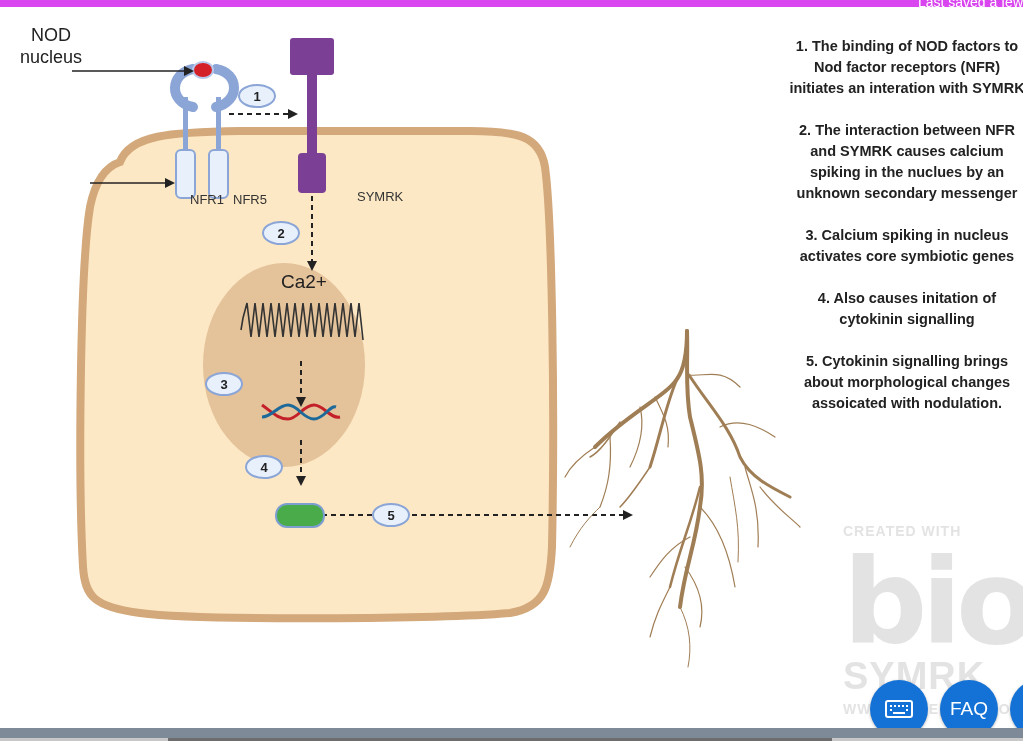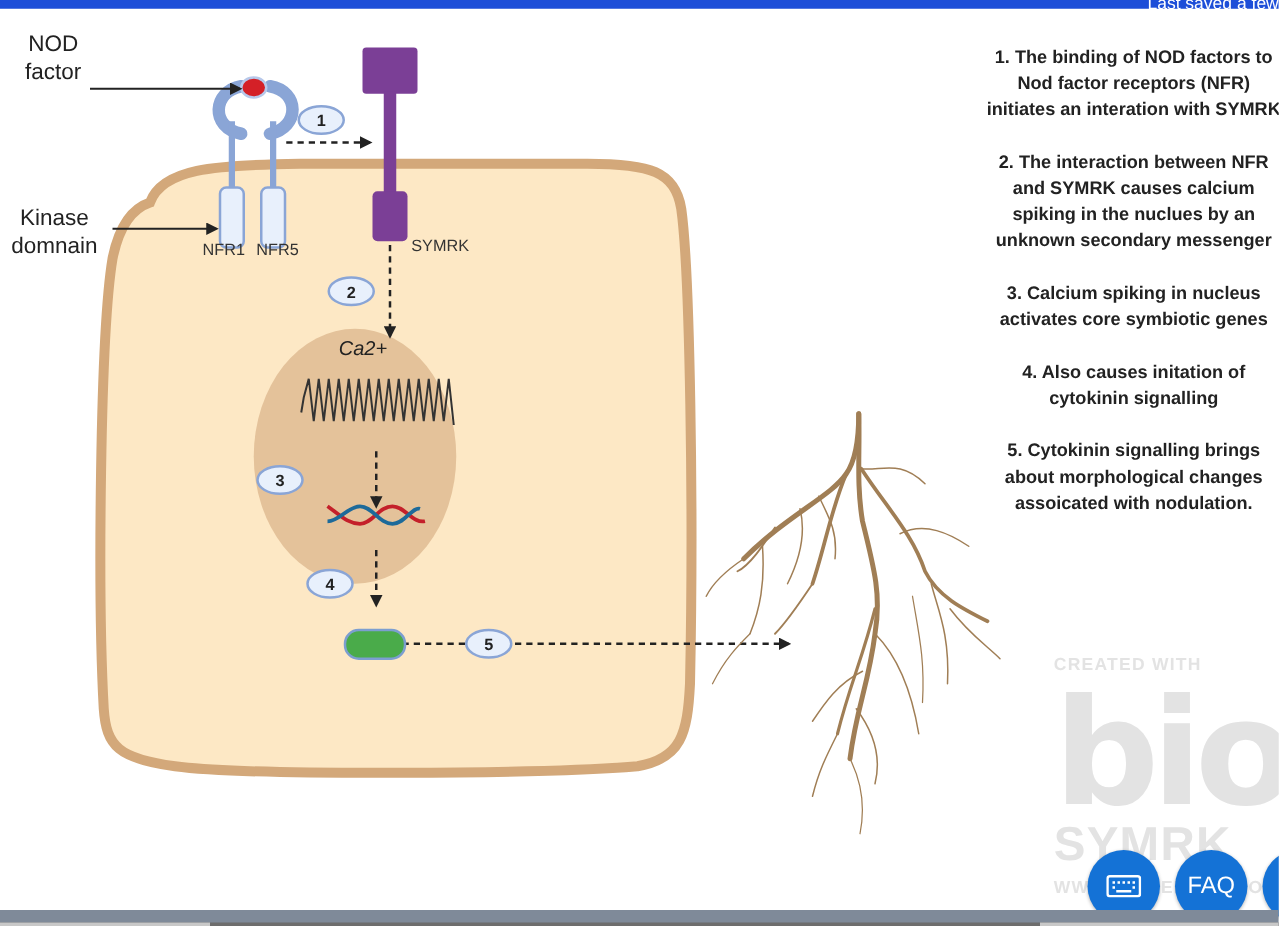--- a/index.html
+++ b/index.html
@@ -3,33 +3,33 @@
 <meta charset="utf-8">
 <style>
   html, body { margin:0; padding:0; }
   body {
     width:1023px; height:741px; overflow:hidden; position:relative;
     background:#ffffff;
     font-family:"Liberation Sans", sans-serif;
   }
   .topbar {
     position:absolute; left:0; top:0; width:1023px; height:7px;
-    background:#1d4ed8;
+    background:#d946ef;
   }
   .saved-text {
     position:absolute; right:0; top:-6px;
     font-family:"Liberation Sans", sans-serif;
     font-size:14px; color:#ffffff; white-space:nowrap;
     padding-left:4px;
   }
   .canvas { position:absolute; left:0; top:7px; width:1023px; height:703px; }
   svg.diagram { position:absolute; left:0; top:0; }
   .lbl { position:absolute; color:#222; white-space:nowrap; }
   .lbl-big { font-size:18px; line-height:22px; }
-  .lbl-small { font-size:13px; color:#333; }
+  .lbl-small { font-size:13px; color:#333;margin-left:28px; }
   .notes {
     position:absolute; left:762px; top:29px; width:290px;
     text-align:center; font-weight:bold; color:#222;
     font-size:14.5px; line-height:21px;
   }
   .note { margin-bottom:21px; white-space:pre-line; }
   .source {
     position:absolute; left:45px; top:667px;
     font-size:18px; color:#e0161b;
   }
@@ -148,27 +148,25 @@
       <ellipse cx="264" cy="460" rx="18" ry="11" fill="#e8f0fc" stroke="#8aa5d6" stroke-width="2"></ellipse>
       <text x="264" y="465" text-anchor="middle" font-family="Liberation Sans, sans-serif" font-weight="bold" font-size="13" fill="#222">4</text>
     </g>
     <g>
       <ellipse cx="391" cy="508" rx="18" ry="11" fill="#e8f0fc" stroke="#8aa5d6" stroke-width="2"></ellipse>
       <text x="391" y="513" text-anchor="middle" font-family="Liberation Sans, sans-serif" font-weight="bold" font-size="13" fill="#222">5</text>
     </g>
   </svg>
 
   <div class="lbl lbl-big" style="left:20px;top:17px;text-align:center;white-space:pre-line;">NOD
-factor</div>
-  <div class="lbl lbl-big" style="left:9px;top:156px;text-align:center;white-space:pre-line;">Kinase
-domnain</div>
+nucleus</div>
   <div class="lbl lbl-small" style="left:162px;top:185px;">NFR1</div>
   <div class="lbl lbl-small" style="left:205px;top:185px;">NFR5</div>
   <div class="lbl lbl-small" style="left:329px;top:182px;">SYMRK</div>
-  <div class="lbl" style="left:271px;top:264px;font-size:16px;font-style:italic;">Ca2+</div>
+  <div class="lbl" style="left:281px;top:264px;font-size:19px;">Ca2+</div>
 
   <div class="notes">
     <div class="note">1. The binding of NOD factors to
 Nod factor receptors (NFR)
 initiates an interation with SYMRK</div>
     <div class="note">2. The interaction between NFR
 and SYMRK causes calcium
 spiking in the nuclues by an
 unknown secondary messenger</div>
     <div class="note">3. Calcium spiking in nucleus

